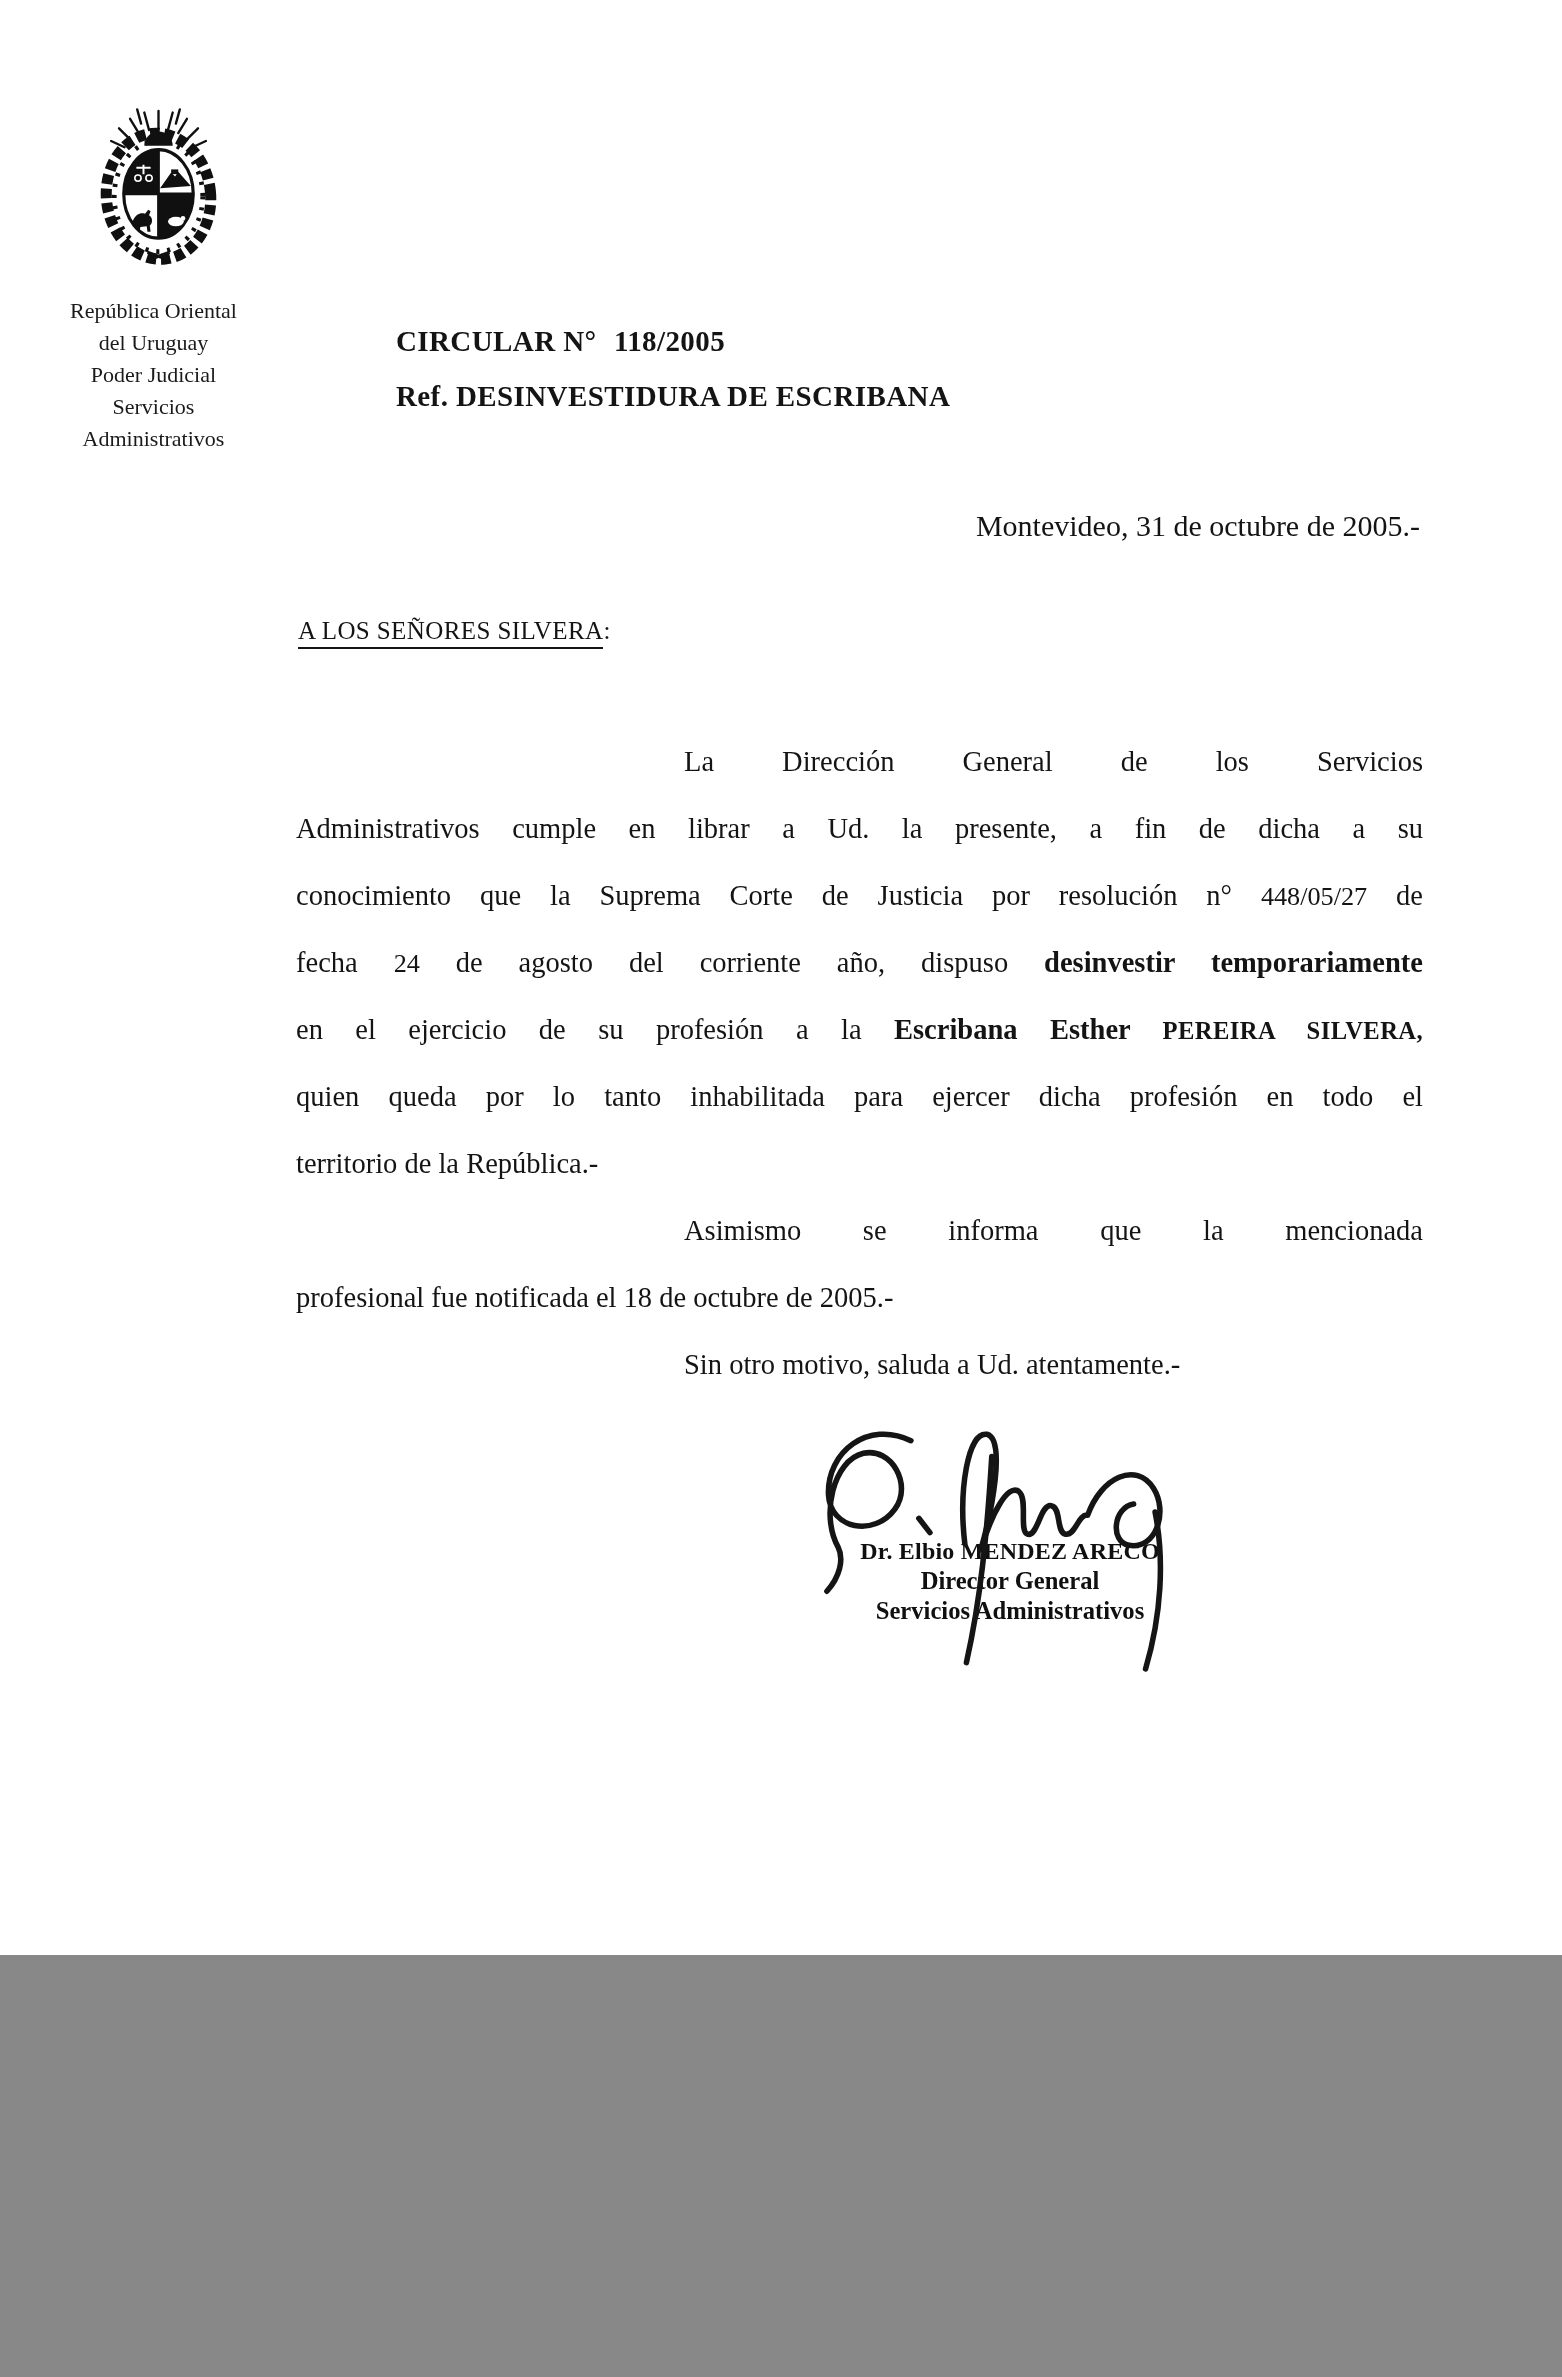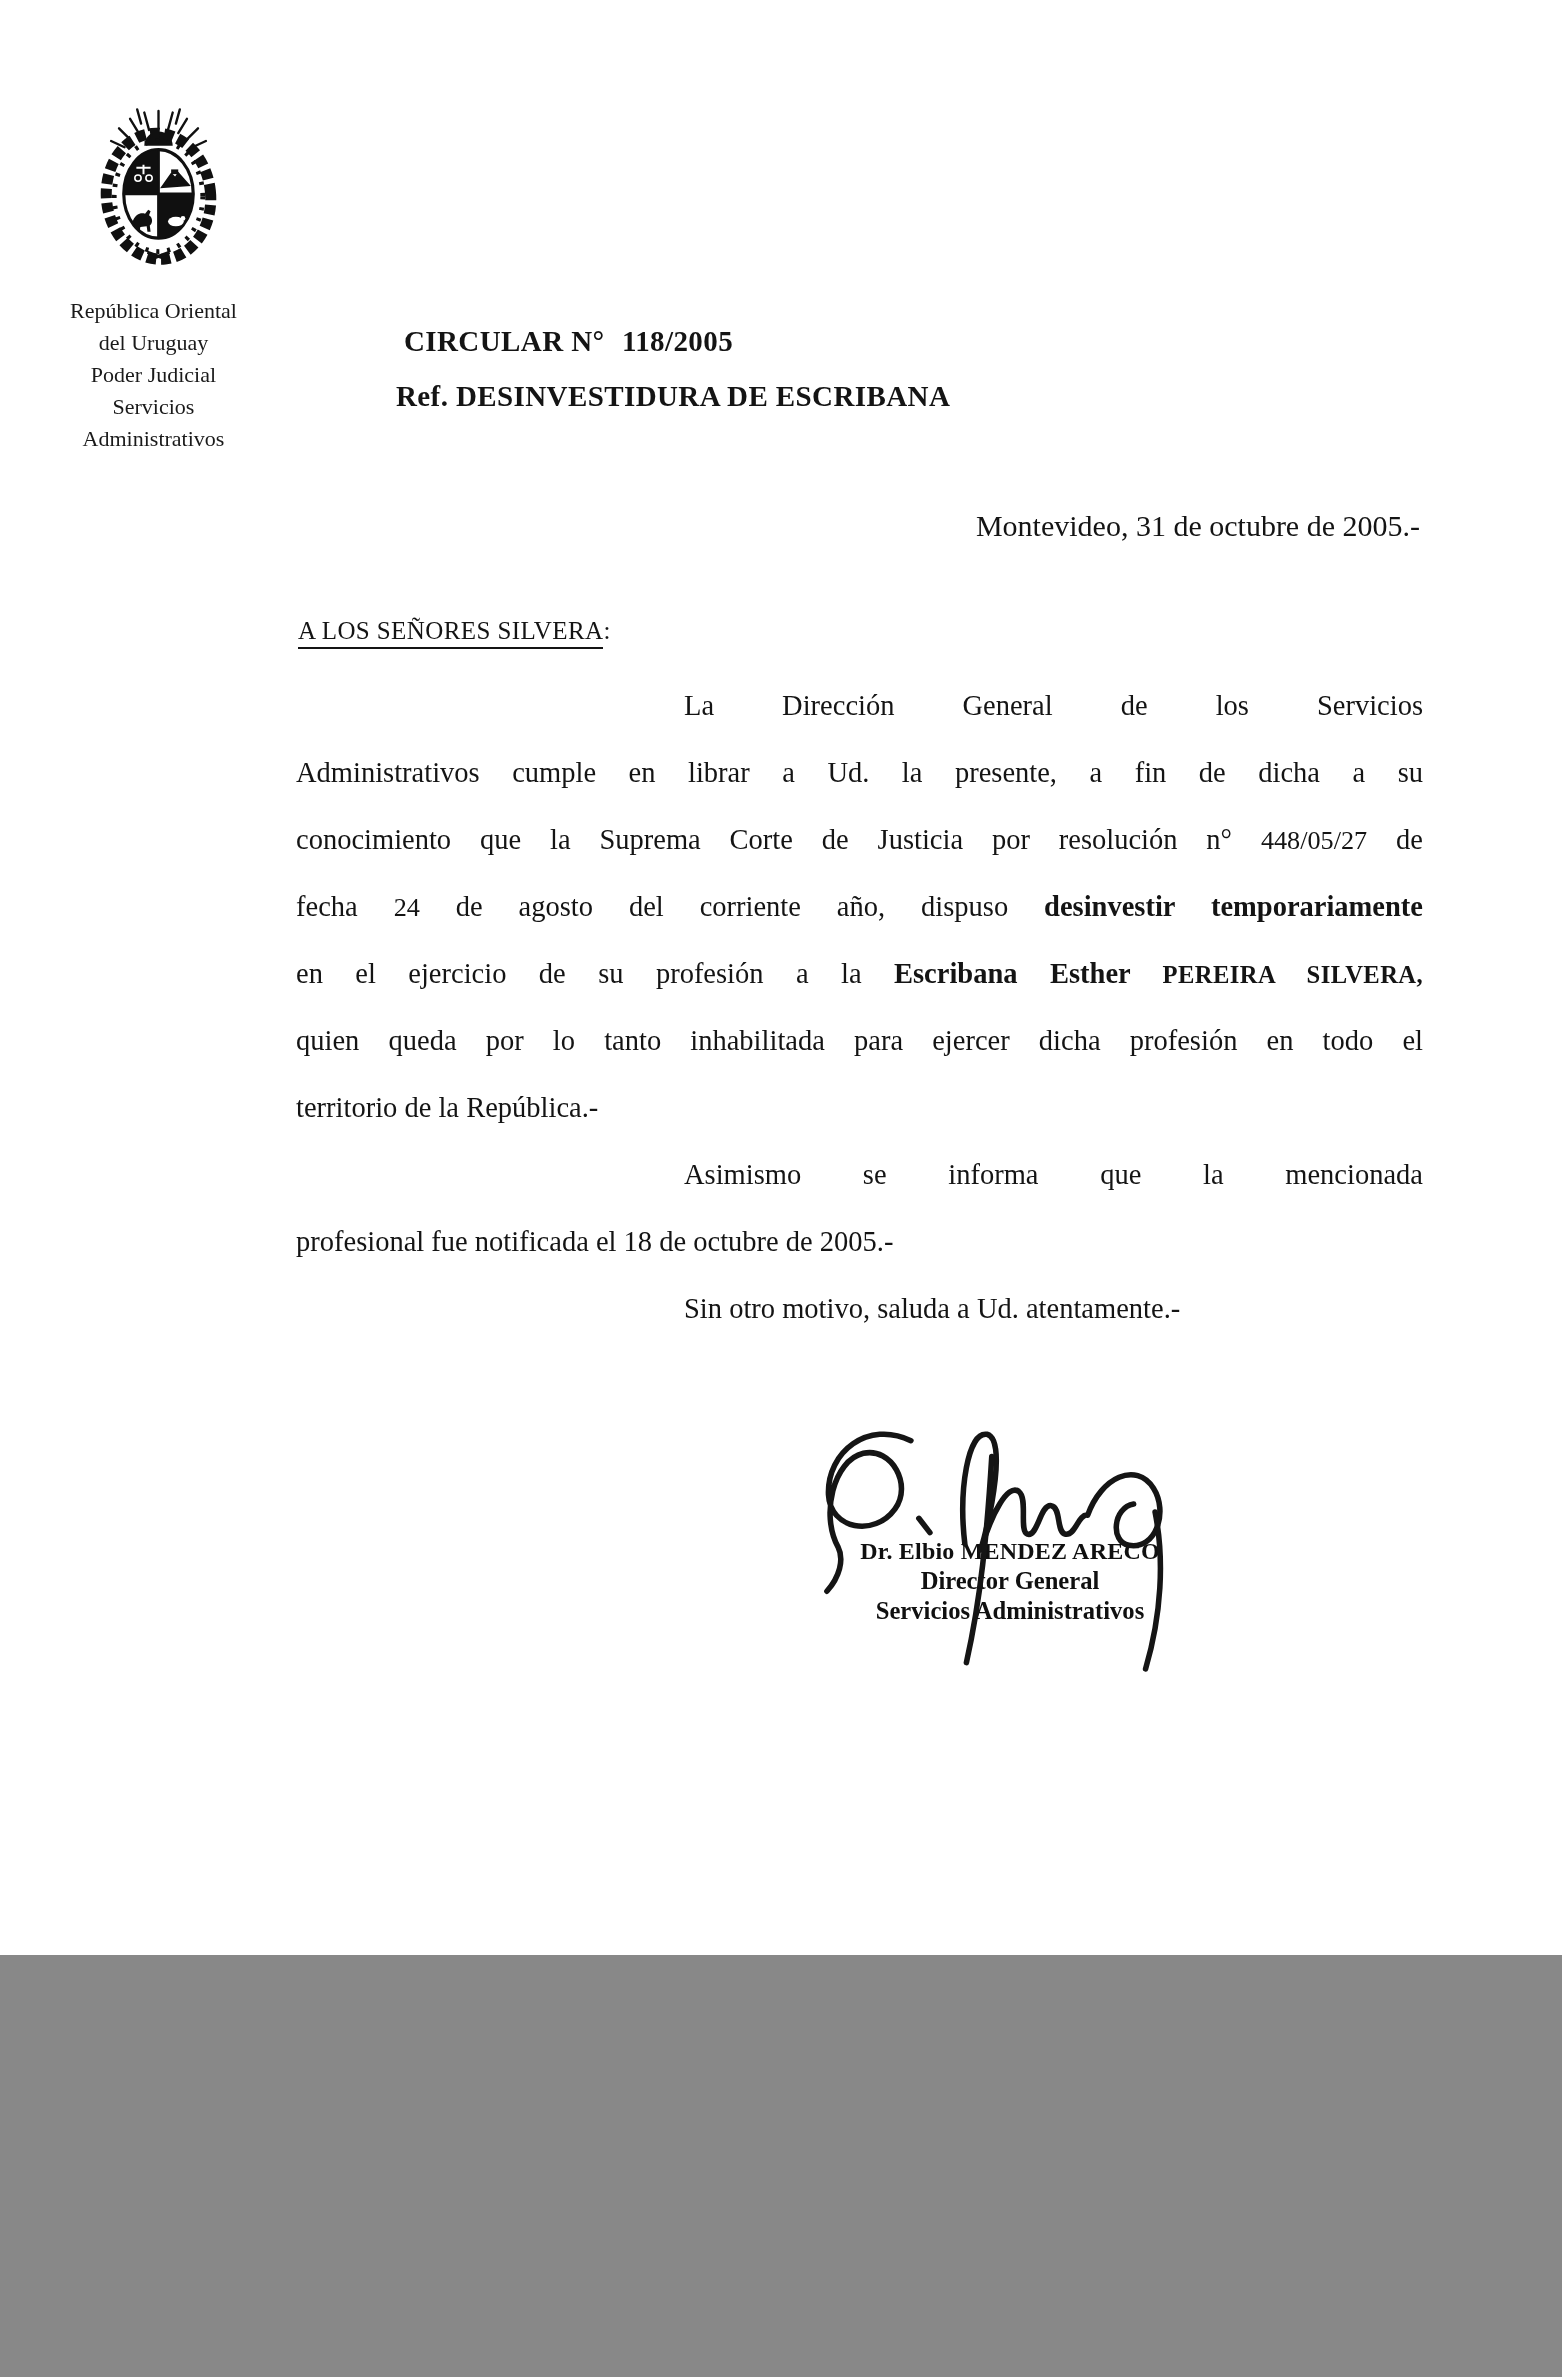--- a/index.html
+++ b/index.html
@@ -13,38 +13,38 @@
   }
   
   .emblem{position:absolute;left:89px;top:103px;width:139px;height:166px;}
   .org-block{
     position:absolute;left:30px;top:295px;width:247px;
     text-align:center;font-size:22px;line-height:32px;color:#1a1a1a;
   }
   
   .circular-line{
     position:absolute;left:396px;top:325px;
-    font-size:29px;font-weight:bold;letter-spacing:0.4px;white-space:nowrap;margin-left:8px;
+    font-size:29px;font-weight:bold;letter-spacing:0.4px;white-space:nowrap;
   }
   .circular-line .gapnum{margin-left:17.4px;}
   .ref-line{
     position:absolute;left:396px;top:380px;
     font-size:29px;font-weight:bold;letter-spacing:0.4px;white-space:nowrap;
   }
   .dateline{
     position:absolute;left:296px;top:509px;width:1124px;
     text-align:right;font-size:30px;
   }
   .salutation{
     position:absolute;left:298px;top:617px;font-size:25px;letter-spacing:0.4px;
   }
   .salutation .u{border-bottom:2.4px solid #141414;padding-bottom:3.2px;}
   
   .bodytext{
-    position:absolute;left:296px;top:672px;width:1127px;
+    position:absolute;left:296px;top:728px;width:1127px;
     font-size:28.5px;
   }
   .line{height:67px;line-height:67px;}
   .j{text-align:justify;text-align-last:justify;text-justify:inter-word;}
   .ind{padding-left:388px;}
   .b{font-weight:bold;}
   .sc{font-weight:bold;font-size:24.6px;letter-spacing:0.4px;}
   .num{font-size:.92em;}
   
   .sig-text{

